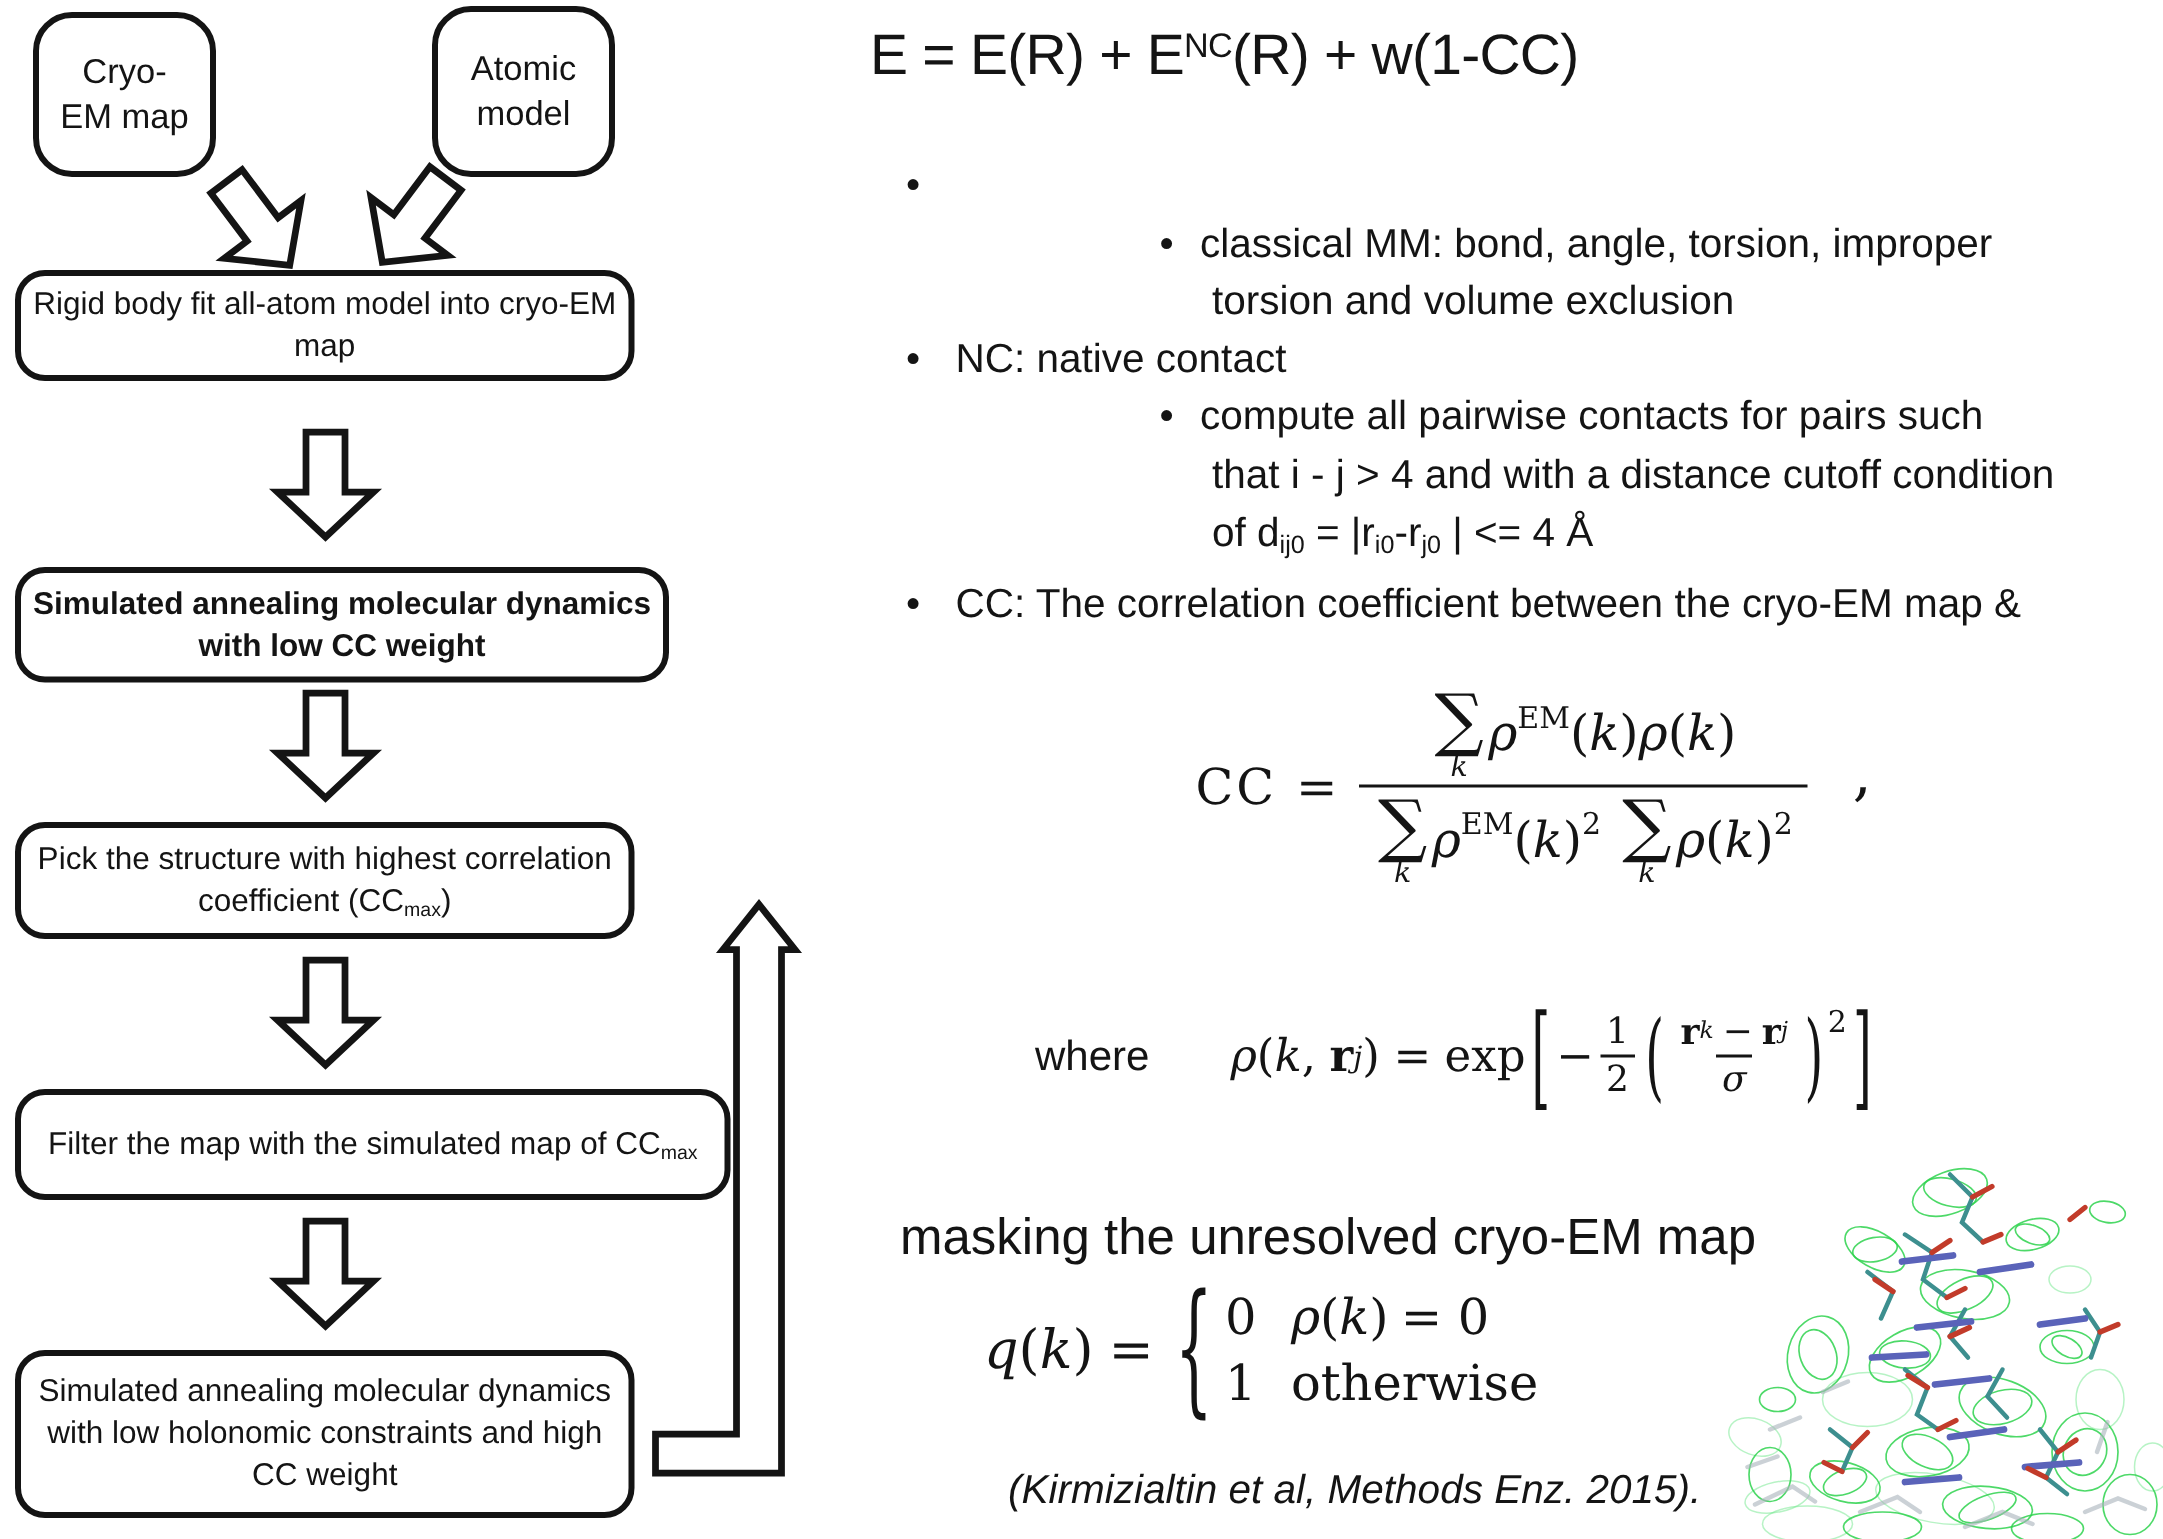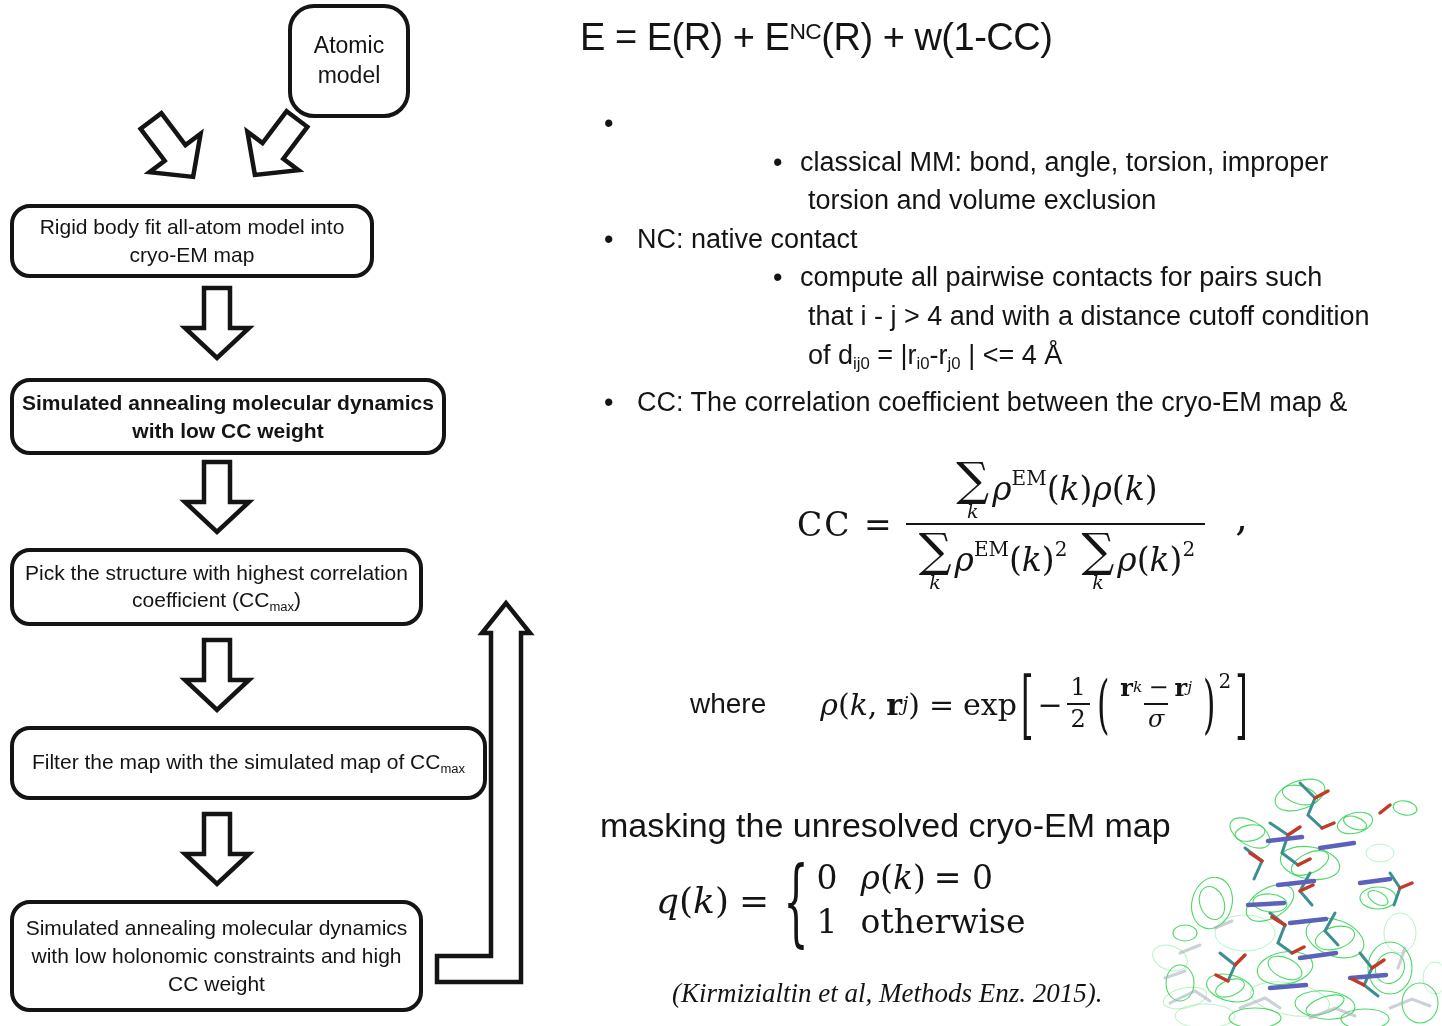--- a/index.html
+++ b/index.html
@@ -8,21 +8,21 @@
 
   
   .arrows{position:absolute;left:0;top:0;}
   .block{fill:#ffffff;stroke:#141414;stroke-width:4.5;stroke-linejoin:miter;}
   .fbox{position:absolute;border:4px solid #141414;border-radius:20px;background:#fff;
         display:flex;flex-direction:column;align-items:center;justify-content:center;
         text-align:center;font-size:21px;line-height:1.32;padding:4px 8px;box-sizing:border-box;}
   .fbox.small{font-size:23px;border-radius:26px;line-height:1.3;}
   .b-cryo{left:22px;top:8px;width:122px;height:110px;}
   .b-atomic{left:288px;top:4px;width:122px;height:114px;}
-  .b-rigid{left:10px;top:204px;width:364px;height:74px;}
+  .b-rigid{left:10px;top:180px;width:413px;height:74px;}
   .b-salow{left:10px;top:378px;width:436px;height:77px;font-weight:bold;}
   .b-pick{left:10px;top:548px;width:413px;height:78px;}
   .b-filter{left:10px;top:726px;width:477px;height:74px;}
   .b-sahigh{left:10px;top:900px;width:413px;height:112px;}
   .boxsub{font-size:0.62em;vertical-align:-0.3em;}
 
   
   .title-eq{position:absolute;left:580px;top:16px;width:852px;text-align:left;
             font-size:38px;letter-spacing:-0.5px;white-space:nowrap;}
   .title-eq .sup{font-size:0.6em;position:relative;top:-0.48em;}
@@ -66,21 +66,21 @@
   .sup2{font-size:20px;position:relative;top:-1.15em;}
   .ssub{font-size:0.65em;vertical-align:-0.3em;font-style:italic;}
 
   .q-row{position:absolute;left:656px;top:848px;display:flex;align-items:center;font-size:36px;height:104px;}
   .brace{display:inline-block;transform:scaleY(2.4);font-size:40px;margin:0 8px 0 14px;font-weight:300;}
   .q-col{display:flex;flex-direction:column;font-size:33px;line-height:1.32;}
   .qrow{display:flex;align-items:baseline;}
   .qv{width:44px;}
 
   .masking{position:absolute;left:600px;top:806px;font-size:34px;}
-  .citation{position:absolute;left:672px;top:978px;font-size:27px;font-style:italic;font-family:Liberation Serif, serif;}
+  .citation{position:absolute;left:672px;top:978px;font-size:27px;font-style:italic;}
 
   
   .molecule{position:absolute;left:1150px;top:753px;}
   .mesh *{fill:none;stroke:#2ed24e;stroke-width:1.1;opacity:0.85;}
   .mesh-faint *{fill:none;stroke:#6fe88b;stroke-width:1;opacity:0.5;}
   .stick-gray *{fill:none;stroke:#a9b2ba;stroke-width:3;opacity:0.6;stroke-linecap:round;}
   .stick-teal *{fill:none;stroke:#3d8f8f;stroke-width:3;stroke-linecap:round;}
   .stick-blue *{fill:none;stroke:#5a63b9;stroke-width:4.5;stroke-linecap:round;}
   .stick-red *{fill:none;stroke:#c23b2a;stroke-width:3.5;stroke-linecap:round;}
 </style>
@@ -92,20 +92,24 @@
   <svg class="arrows" width="560" height="1026" viewBox="0 0 560 1026">
     <path class="block" transform="translate(151,121) rotate(-37)" d="M -13 0 L 13 0 L 13 40 L 32 40 L 0 70 L -32 40 L -13 40 Z"></path>
     <path class="block" transform="translate(297,119) rotate(37)" d="M -13 0 L 13 0 L 13 40 L 32 40 L 0 70 L -32 40 L -13 40 Z"></path>
     <path class="block" transform="translate(217,288)" d="M -13 0 L 13 0 L 13 40 L 32 40 L 0 70 L -32 40 L -13 40 Z"></path>
     <path class="block" transform="translate(217,462)" d="M -13 0 L 13 0 L 13 40 L 32 40 L 0 70 L -32 40 L -13 40 Z"></path>
     <path class="block" transform="translate(217,640)" d="M -13 0 L 13 0 L 13 40 L 32 40 L 0 70 L -32 40 L -13 40 Z"></path>
     <path class="block" transform="translate(217,814)" d="M -13 0 L 13 0 L 13 40 L 32 40 L 0 70 L -32 40 L -13 40 Z"></path>
     <path class="block" d="M 437 956 L 491 956 L 491 633 L 482 633 L 506 603 L 530 633 L 521 633 L 521 982 L 437 982 Z"></path>
   </svg>
 
+  <div class="fbox small b-cryo">
+    <div>Cryo-</div>
+    <div>EM map</div>
+  </div>
   <div class="fbox small b-atomic">
     <div>Atomic</div>
     <div>model</div>
   </div>
   <div class="fbox b-rigid">
     <div>Rigid body fit all-atom model into cryo-EM map</div>
   </div>
   <div class="fbox b-salow">
     <div>Simulated annealing molecular dynamics with low CC weight</div>
   </div>

